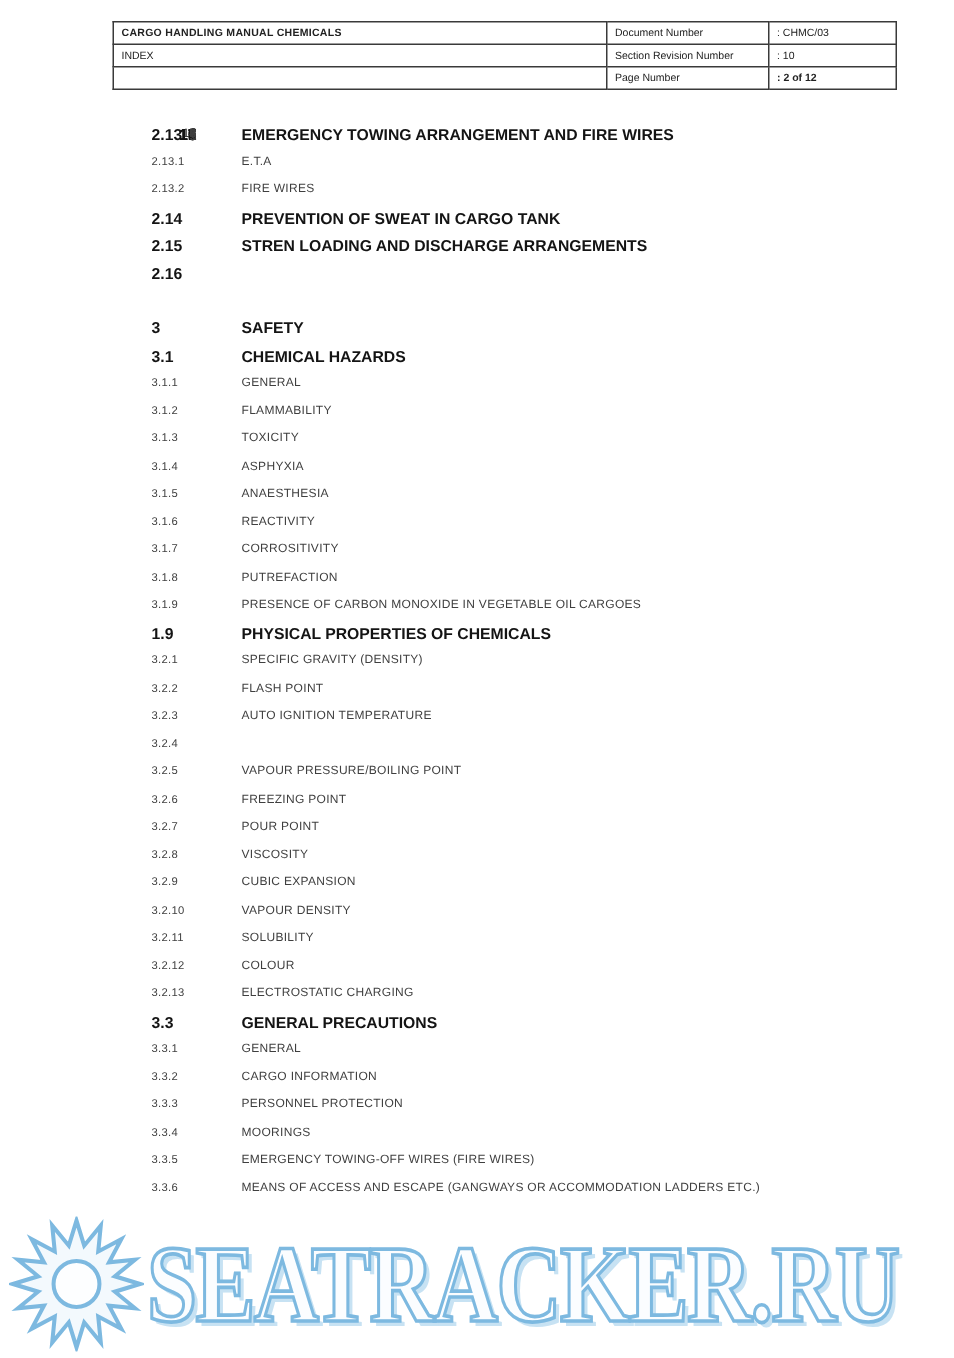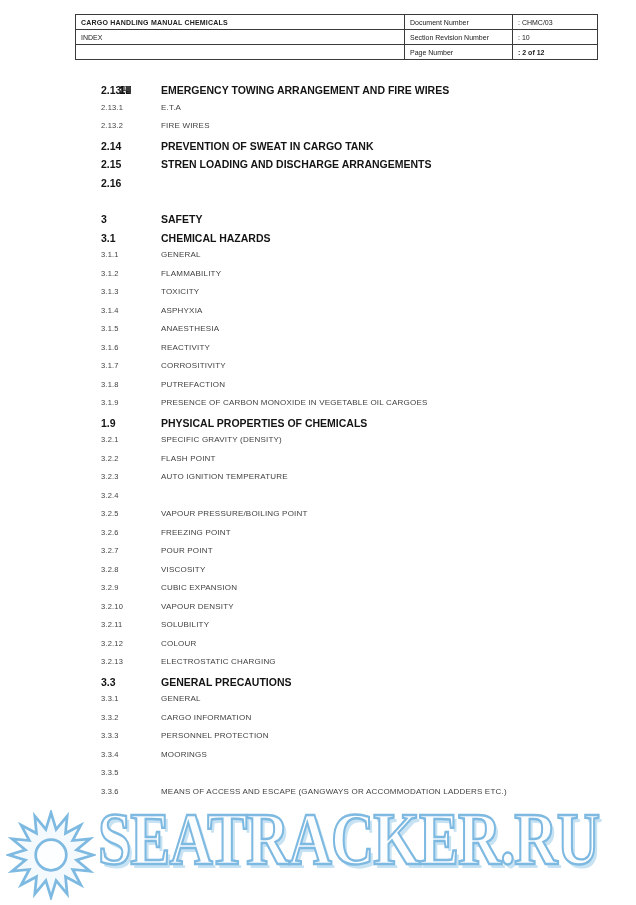--- a/index.html
+++ b/index.html
@@ -53,21 +53,21 @@
     font-weight: normal; font-size: 8px; color: #3f3f3f;
   }
   .toc-row.sub {
     font-size: 8px; color: #3f3f3f; line-height: 10.5px; letter-spacing: 0.2px;
   }
   .toc-row.sub .num { font-size: 7.5px; }
 
   
   .watermark {
     position: absolute; left: 6px; top: 810px; width: 626px; height: 92px;
-    display: flex; align-items: flex-start;
+    display: flex; align-items: center;
     pointer-events: none;
   }
   .wm-text {
     font-family: "Liberation Serif", serif;
     font-weight: bold;
     font-size: 60px;
     letter-spacing: -1px;
     line-height: 1;
     white-space: nowrap;
     color: #fbfdff;
@@ -278,20 +278,21 @@
         <span class="title">PERSONNEL PROTECTION</span>
         <span class="page">5</span>
       </div>
       <div class="toc-row sub">
         <span class="num">3.3.4</span>
         <span class="title">MOORINGS</span>
         <span class="page">6</span>
       </div>
       <div class="toc-row sub">
         <span class="num">3.3.5</span>
+        <span class="title">EMERGENCY TOWING-OFF WIRES (FIRE WIRES)</span>
         <span class="page">6</span>
       </div>
       <div class="toc-row sub">
         <span class="num">3.3.6</span>
         <span class="title">MEANS OF ACCESS AND ESCAPE (GANGWAYS OR ACCOMMODATION LADDERS ETC.)</span>
         <span class="page">6</span>
       </div>
     </div>
 
   <div class="watermark">

